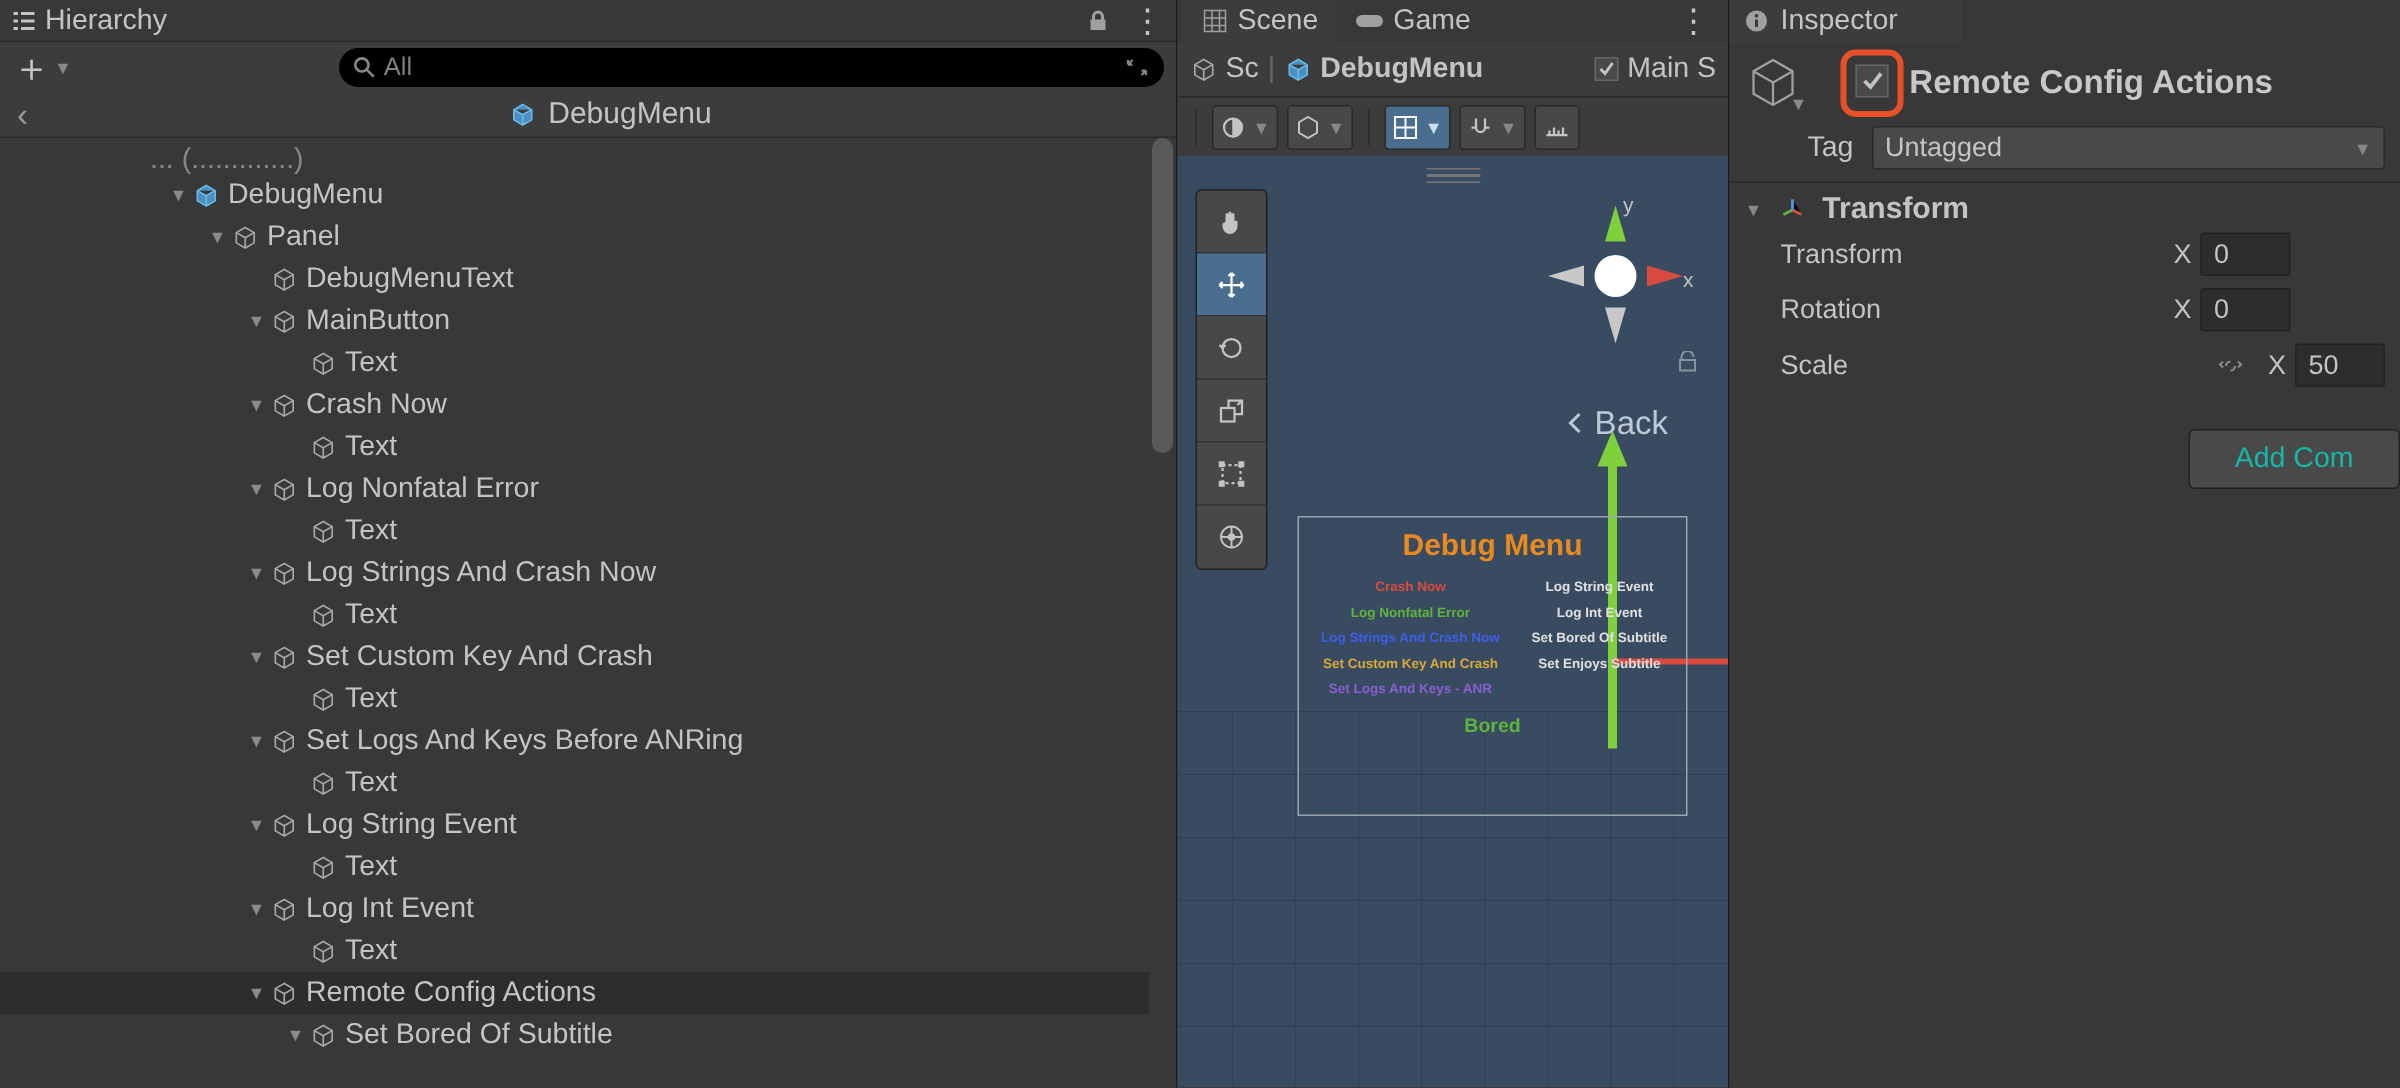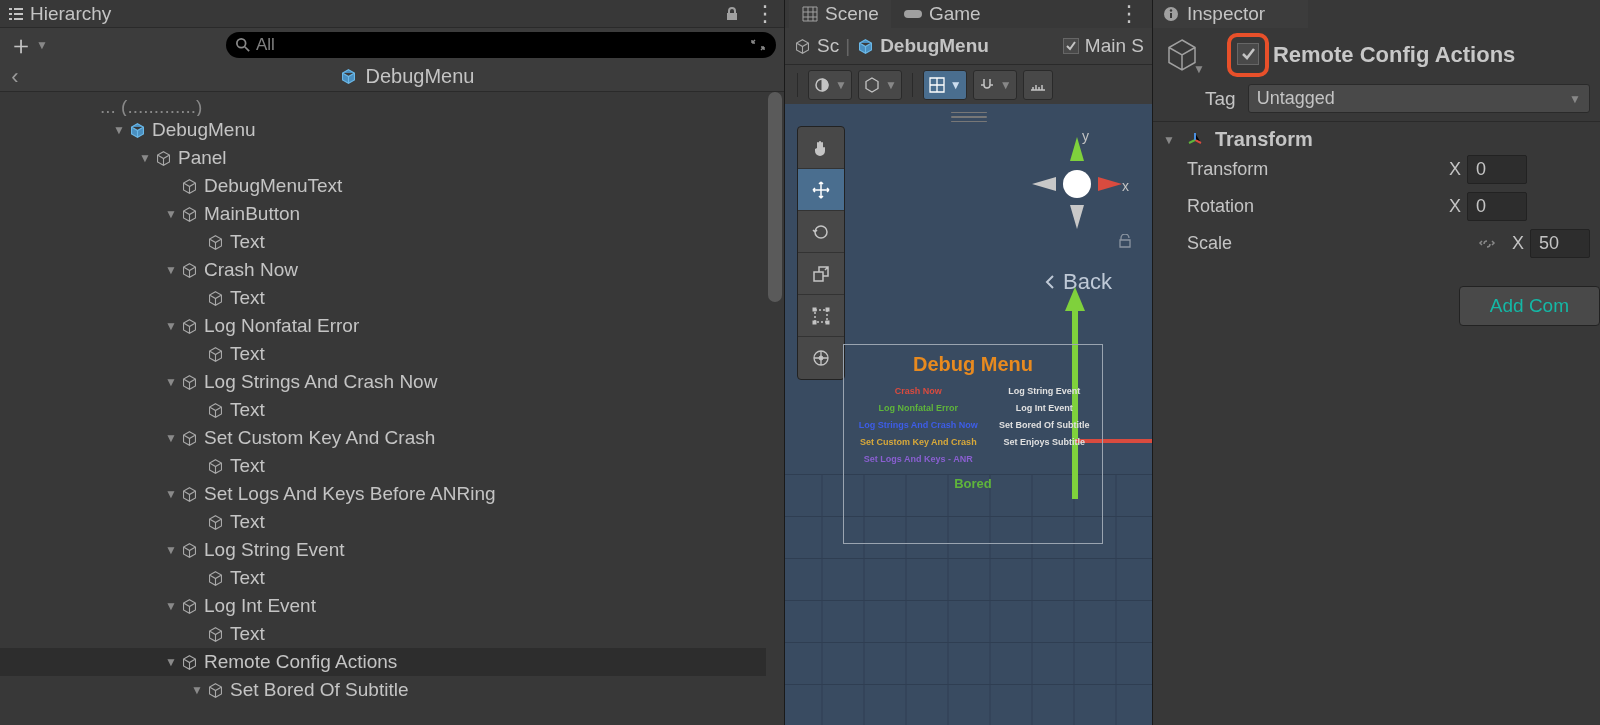--- a/index.html
+++ b/index.html
@@ -53,21 +53,21 @@
 .grid::before{content:"";position:absolute;top:0;left:0;right:0;height:370px;background:#394b61}
 .handle{position:absolute;top:8px;left:50%;transform:translateX(-50%);width:36px;height:10px;display:flex;flex-direction:column;gap:3px}
 .handle div{height:2px;background:#777;border-radius:1px}
 .toolpan{position:absolute;left:12px;top:22px;width:48px;background:#484848;border:1px solid #222;border-radius:4px;display:flex;flex-direction:column}
 .tp{height:42px;display:flex;align-items:center;justify-content:center;border-bottom:1px solid #333}
 .tp.sel{background:#4a6e8f}
 .tp svg{stroke:#c4c4c4;fill:#c4c4c4}
 .gizmo{position:absolute;right:20px;top:25px}
 .lock-icon{position:absolute;right:20px;top:130px}
 .back-lbl{position:absolute;right:40px;top:165px;display:flex;align-items:center;gap:4px;font-size:22px;color:#bfc9d6}
-.debug-panel{position:absolute;left:58px;top:240px;width:260px;height:200px;border:1px solid #9aa4b0}
+.debug-panel{position:absolute;left:80px;top:240px;width:260px;height:200px;border:1px solid #9aa4b0}
 .dp-title{text-align:center;font-size:20px;font-weight:bold;color:#e88a1f;padding:8px 0 10px 0;font-family:Impact,Arial}
 .dp-body{display:flex;padding:0 8px;gap:10px}
 .dp-col{flex:1;display:flex;flex-direction:column;gap:7px;font-size:9px;text-align:center;font-weight:bold}
 .dp-col.r{flex:0.75}
 .dp-main{text-align:center;font-size:13px;font-weight:bold;color:#5fb53b;padding-top:12px}
 .arrow-up{position:absolute;left:280px;top:183px;width:0;height:0;border-left:10px solid transparent;border-right:10px solid transparent;border-bottom:24px solid #7fd13c}
 .arrow-line{position:absolute;left:287px;top:205px;width:6px;height:190px;background:#7fd13c}
 .red-line{position:absolute;left:290px;top:335px;width:95px;height:4px;background:#d94b3f}
 
 

